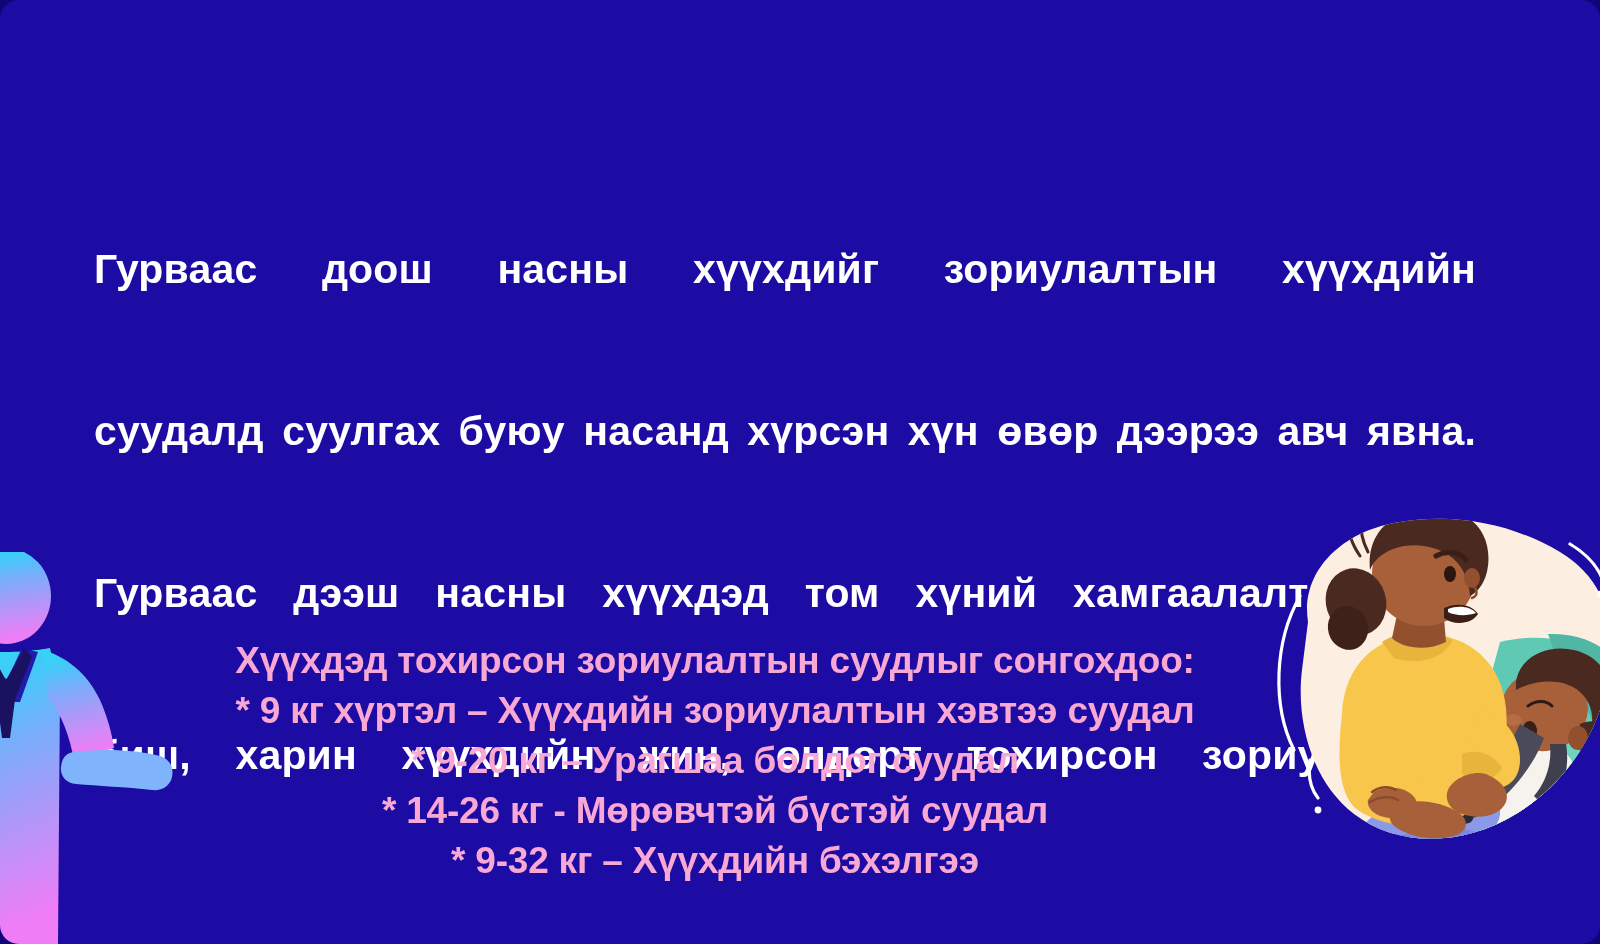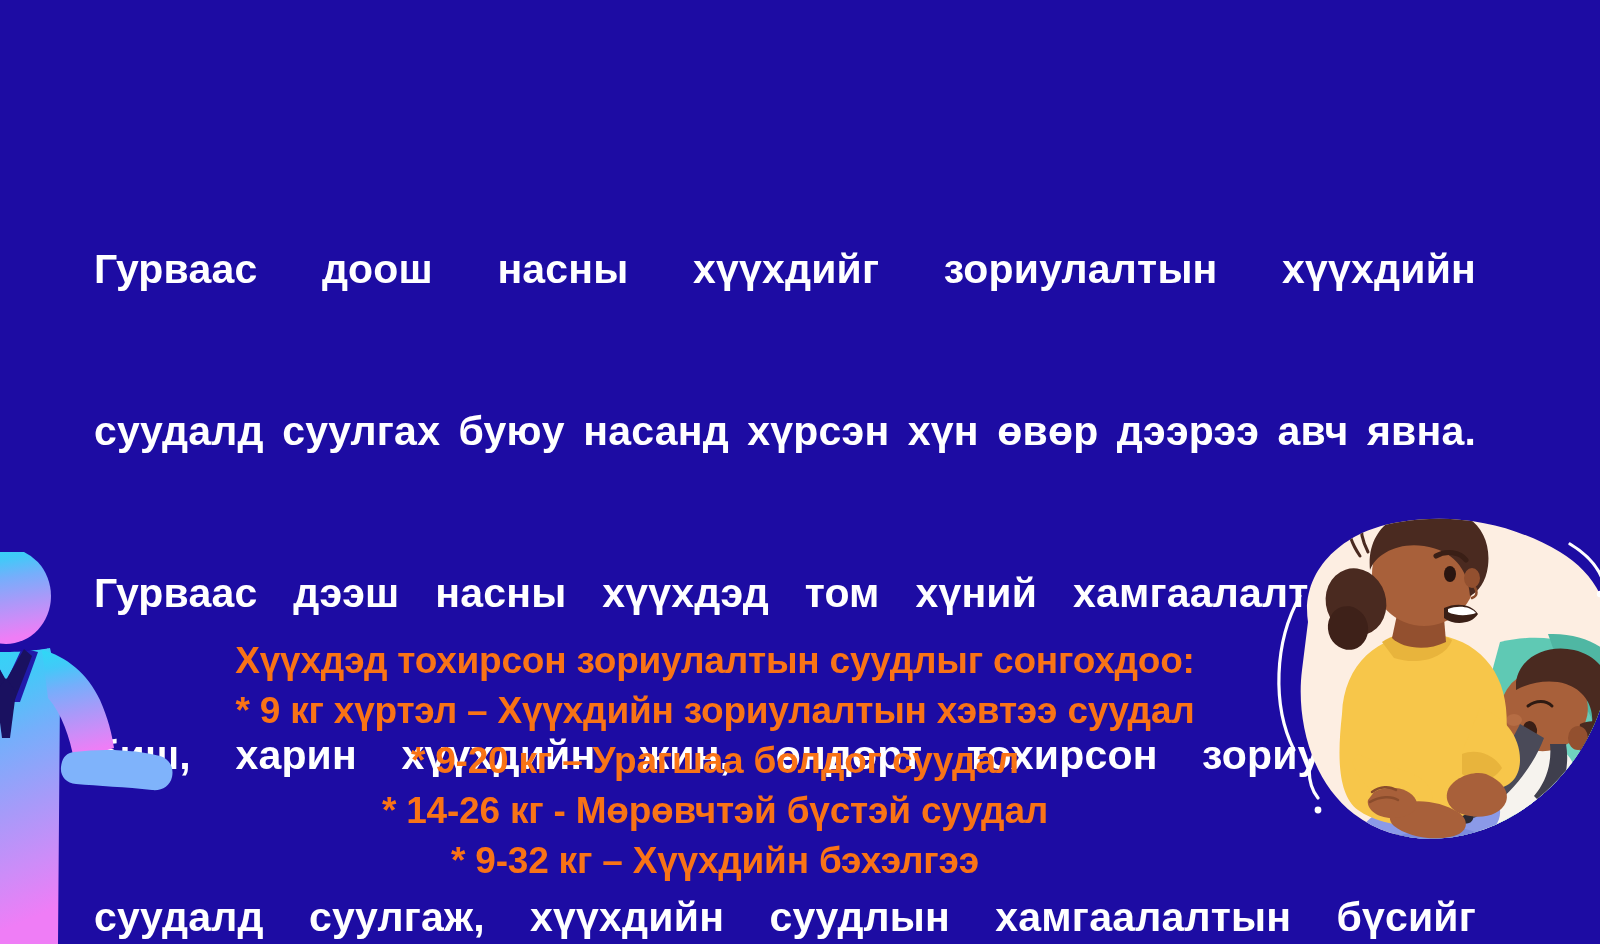--- a/index.html
+++ b/index.html
@@ -36,21 +36,21 @@
     white-space: pre-wrap;
   }
 
   
   .bottom-block {
     position: absolute;
     left: 120px;
     top: 636px;
     width: 1190px;
     text-align: center;
-    color: #f97316;
+    color: #f9a8d4;
     font-size: 37px;
     font-weight: 700;
     line-height: 50px;
     letter-spacing: -0.2px;
   }
   .bottom-block .bl-line {
     display: block;
     white-space: nowrap;
   }
 
@@ -70,28 +70,27 @@
     left: 1248px;
     top: 492px;
     width: 380px;
     height: 412px;
     pointer-events: none;
   }
 </style>
 </head>
 <body>
 
-<div id="slide" style="background-color: rgb(29, 12, 163);">
+<div id="slide" style="background-color: rgb(29, 12, 163); border-radius: 19px;">
 
   <div class="main-paragraph">
     <span style="display: block; text-align-last: justify;">Гурваас доош насны хүүхдийг зориулалтын хүүхдийн</span>
     <span style="display: block; text-align-last: justify;">суудалд суулгах буюу насанд хүрсэн хүн өвөр дээрээ авч явна.</span>
     <span style="display: block; text-align-last: justify;">Гурваас дээш насны хүүхдэд том хүний хамгаалалтын бүс</span>
     <span style="display: block; text-align-last: justify;">биш, харин хүүхдийн жин, өндөрт тохирсон зориулалтын</span>
-    <span style="display: block; text-align-last: justify;">суудалд суулгаж, хүүхдийн суудлын хамгаалалтын бүсийг</span>
     
   </div>
 
   <div class="bottom-block">
     <span class="bl-line">Хүүхдэд тохирсон зориулалтын суудлыг сонгохдоо:</span>
     <span class="bl-line">* 9 кг хүртэл – Хүүхдийн зориулалтын хэвтээ суудал</span>
     <span class="bl-line">* 9-20 кг – Урагшаа болдог суудал</span>
     <span class="bl-line">* 14-26 кг - Мөрөвчтэй бүстэй суудал</span>
     <span class="bl-line">* 9-32 кг – Хүүхдийн бэхэлгээ</span>
   </div>

